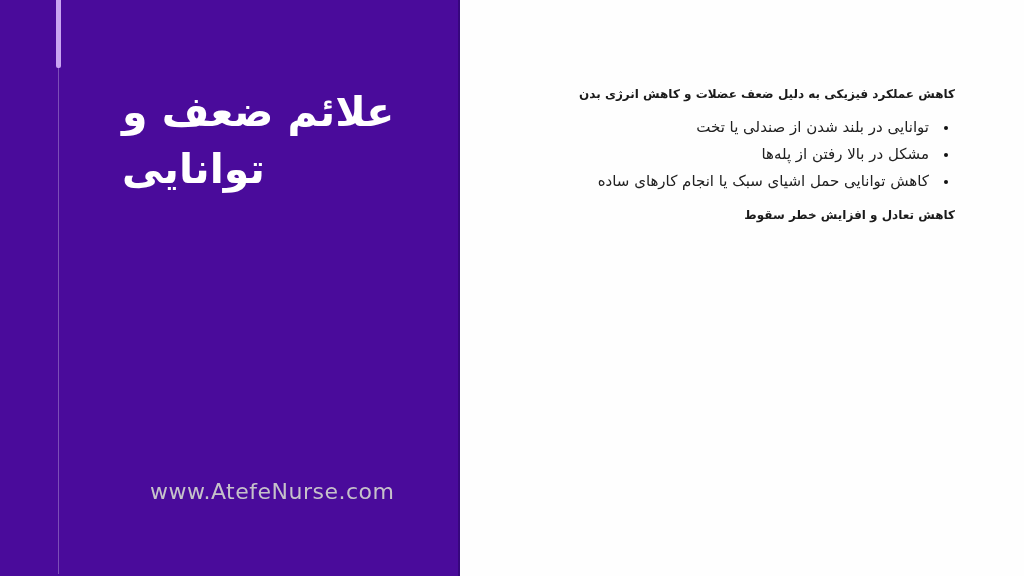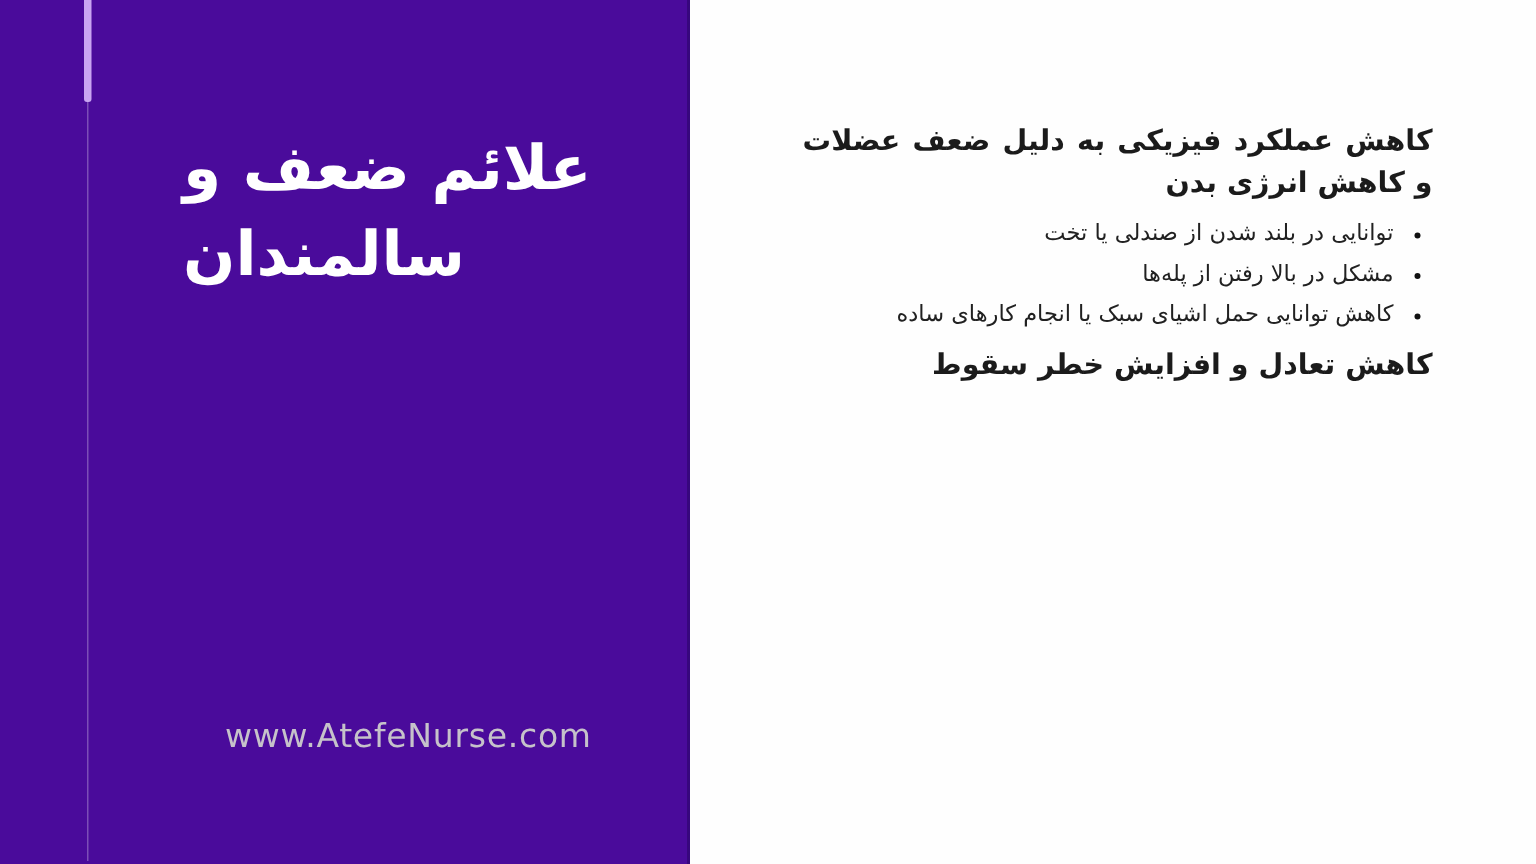--- a/index.html
+++ b/index.html
@@ -59,21 +59,21 @@
 
   
   .content {
     position: absolute;
     top: 80px; right: 69px;
     width: 420px;
     direction: rtl;
   }
   .section-heading {
     margin: 6px 0 0;
-    font-size: 19px;
+    font-size: 12px;
     font-weight: bold;
     line-height: 28px;
     text-align: justify;
     color: var(--heading-text, #1B1B1B);
   }
   .section-heading.first { margin-top: 0; }
   .bullets {
     margin: 6px 0 0;
     padding: 0 22px 0 0;
     list-style: disc;
@@ -91,21 +91,21 @@
 
 <div class="slide">
 
   <div class="panel">
     <div class="panel-edge"></div>
     <div class="line-thin"></div>
     <div class="line-thick"></div>
 
     <div class="title">
       <div>علائم ضعف و</div>
-      <div>سالمندان</div>
+      <div>توانایی</div>
     </div>
 
     <div class="website">www.AtefeNurse.com</div>
 
   </div>
 
   <div class="content">
 
     <div class="section-heading first">کاهش عملکرد فیزیکی به دلیل ضعف عضلات و کاهش انرژی بدن</div>
     <ul class="bullets">

